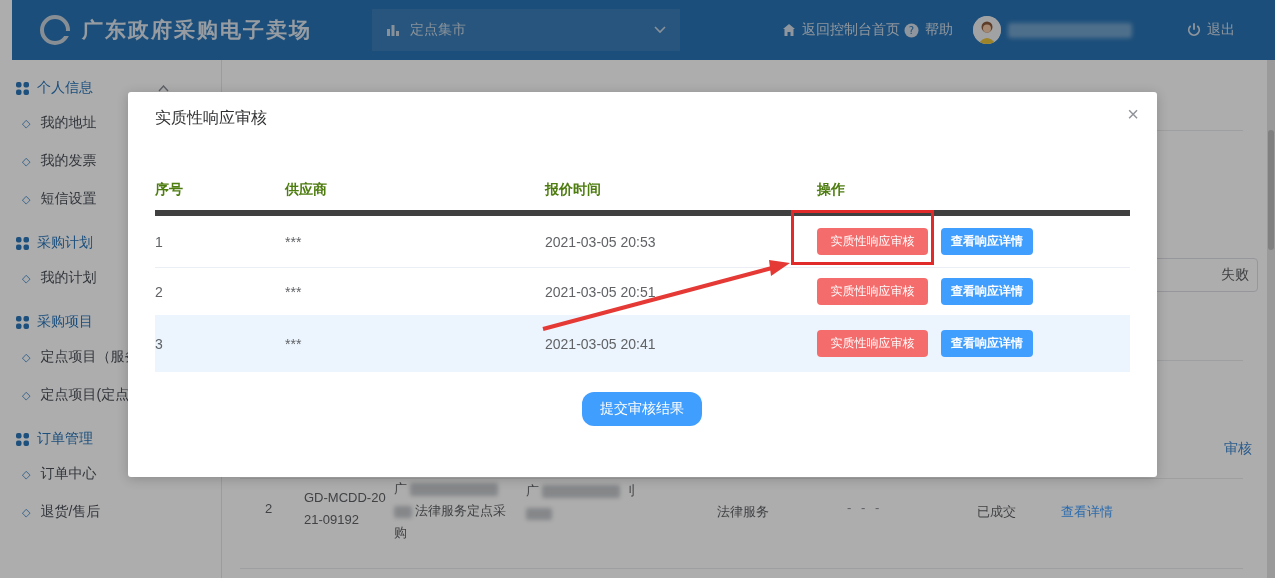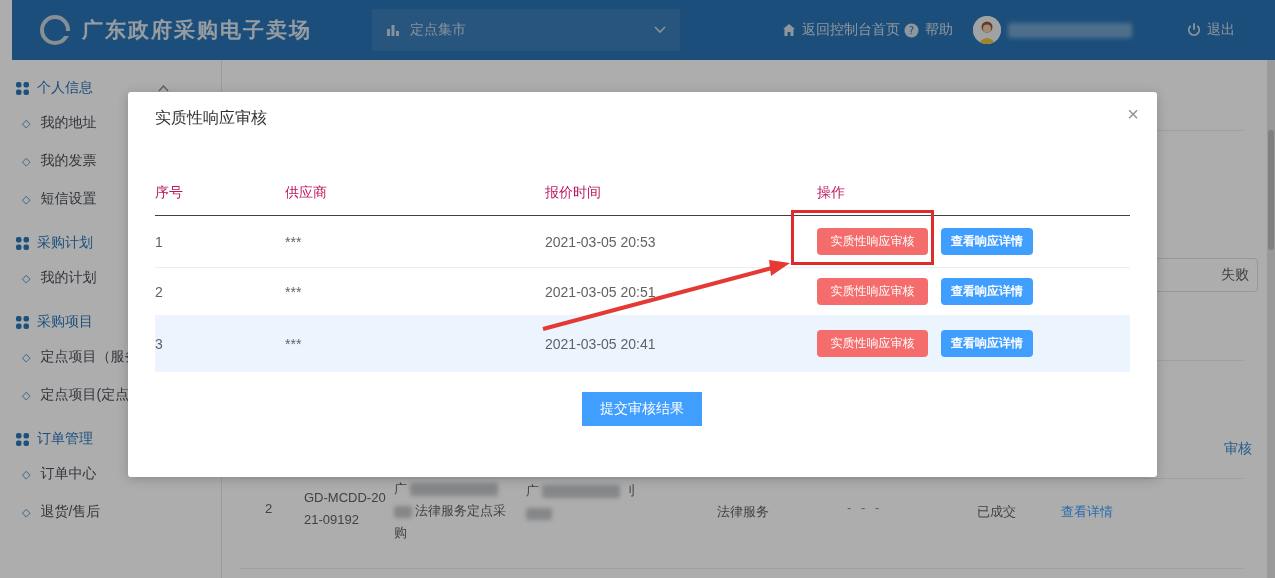--- a/index.html
+++ b/index.html
@@ -57,30 +57,30 @@
   .scroll-thumb { position:absolute; right:1px; top:70px; width:6px; height:120px; background:#bdbdbd; border-radius:3px; }
 
   
   .overlay { position:absolute; inset:0; background:rgba(0,0,0,0.32); z-index:40; }
   .modal { position:absolute; left:128px; top:92px; width:1029px; height:385px; background:#fff; border-radius:3px;
            box-shadow:0 2px 12px rgba(0,0,0,0.2); z-index:50; }
   .modal-title { position:absolute; left:27px; top:16px; font-size:16px; color:#303133; }
   .modal-close { position:absolute; right:18px; top:12px; font-size:20px; color:#909399; cursor:pointer; line-height:1; }
   .mtable { position:absolute; left:27px; top:78px; width:975px; font-size:14px; }
   .mrow { display:grid; grid-template-columns:130px 260px 272px 1fr; align-items:center; }
-  .mhead { height:46px; color:#be185d; border-bottom:1px solid #404040; font-weight:400; }
+  .mhead { height:46px; color:#4d7c0f; border-bottom:6px solid #404040; font-weight:700; }
   .mr1 { height:52px; border-bottom:1px solid #ebeef5; color:#606266; }
   .mr2 { height:47px; color:#606266; }
   .mr3 { height:57px; color:#606266; background:#ecf5fd; }
   .btn { display:inline-flex; align-items:center; justify-content:center; height:27px; border:none; border-radius:4px;
          color:#fff; font-size:12px; cursor:pointer; font-family:inherit; }
   .btn-danger { background:#f56c6c; width:111px; }
   .btn-primary { background:#409eff; width:92px; margin-left:9px;font-weight:bold; }
   .submit-btn { position:absolute; left:454px; top:300px; width:120px; height:34px; background:#409eff; color:#fff;
-                border:none; border-radius:0; font-size:14px; cursor:pointer; font-family:inherit; }
+                border:none; border-radius:12px; font-size:14px; cursor:pointer; font-family:inherit; }
 
   
   .anno-box { position:absolute; left:791px; top:210px; width:143px; height:55px; border:3px solid #e12a2a; z-index:60; pointer-events:none; }
   .anno-arrow { position:absolute; inset:0; z-index:60; pointer-events:none; }
 
   .icon { display:inline-flex; }
 </style>
 </head>
 <body>
 

